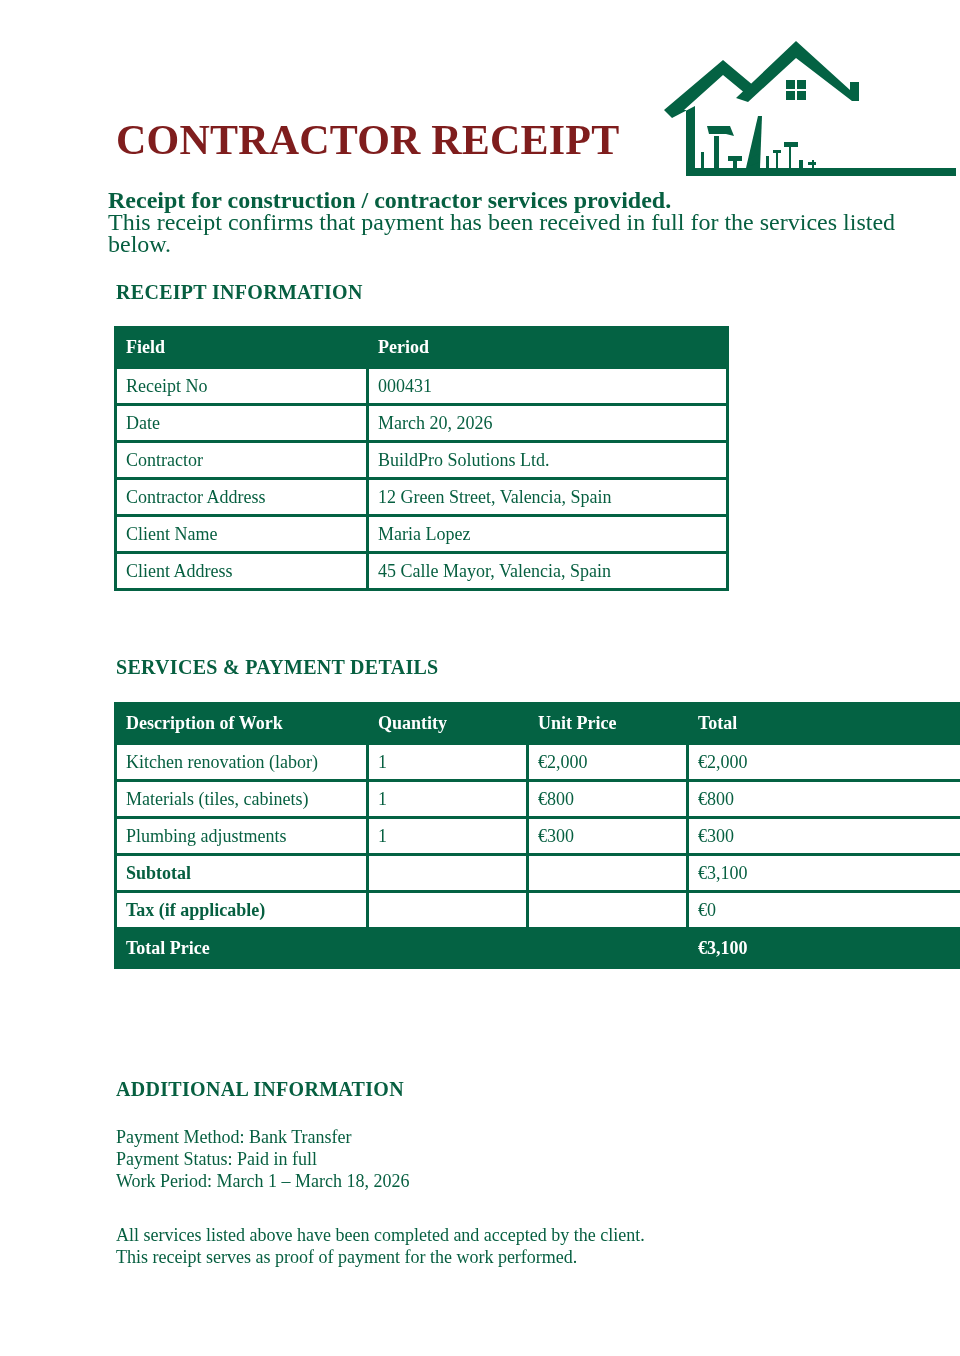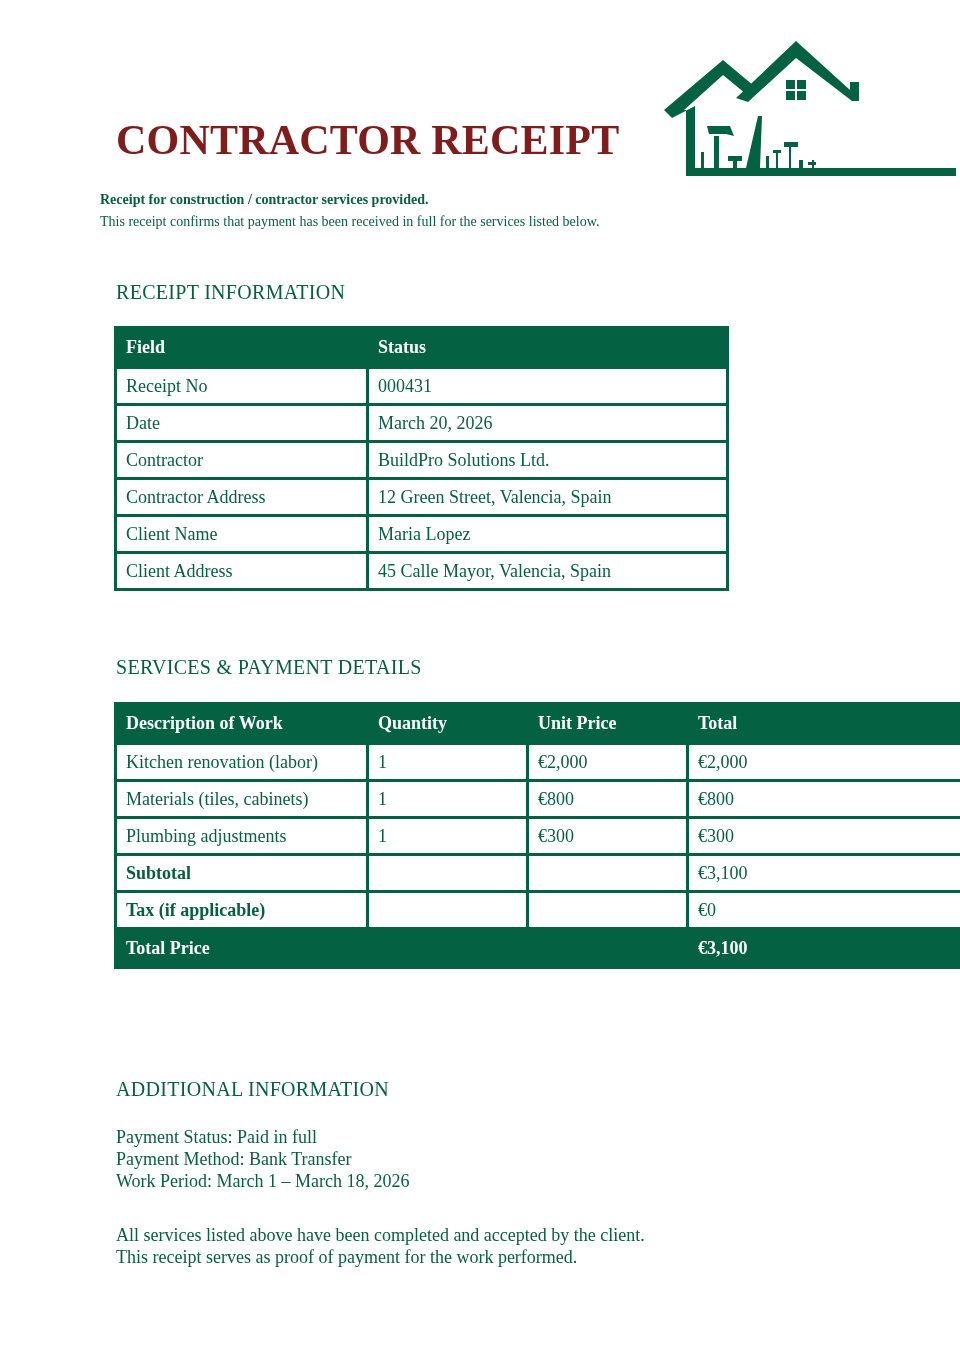--- a/index.html
+++ b/index.html
@@ -1,24 +1,24 @@
 <!DOCTYPE html>
 <html><head>
 <meta charset="utf-8">
 <style>
   html, body { margin: 0; padding: 0; background: #ffffff; }
   body { width: 960px; height: 1356px; position: relative; overflow: hidden;
          font-family: "Liberation Serif", "DejaVu Serif", serif; color: #065f40; }
   .logo { position: absolute; left: 662px; top: 38px; width: 296px; height: 142px; }
   .title { position: absolute; left: 116px; top: 116px; margin: 0; font-size: 42px;
            font-weight: bold; letter-spacing: 0.2px; color: #7f1d1d; white-space: nowrap; }
-  .intro { position: absolute; left: 100px; top: 189px; font-size: 14px; line-height: 22px; }
+  .intro { position: absolute; left: 108px; top: 189px; font-size: 24px; line-height: 22px; }
   .intro .lead { font-weight: bold; }
   .section-heading { position: absolute; left: 116px; margin: 0; font-size: 20px;
-                     font-weight: normal; letter-spacing: 0.3px; color: #065f40; white-space: nowrap; }
+                     font-weight: bold; letter-spacing: 0.3px; color: #065f40; white-space: nowrap; }
   table.grid { position: absolute; left: 114px; border-collapse: collapse; table-layout: fixed;
                font-size: 18px; color: #065f40; }
   table.grid th, table.grid td { border: 3px solid #046243; padding: 0 9px; height: 34px;
                text-align: left; vertical-align: middle; white-space: nowrap; }
   table.grid thead th { background: #046243; color: #ffffff; font-weight: bold; height: 37px; }
   table.grid td.bold { font-weight: bold; margin-top: 44px; }
   table.grid tr.total-row td { background: #046243; color: #ffffff; font-weight: bold; height: 36px; }
   #info-table { top: 326px; width: 615px; }
   #services-table { top: 702px; width: 886px; }
   .additional { position: absolute; left: 116px; top: 1126px; font-size: 18px; line-height: 22px; }
@@ -69,21 +69,21 @@
 <h2 class="section-heading" style="top:281px;">RECEIPT INFORMATION</h2>
 
 <table class="grid" id="info-table">
   <colgroup>
       <col style="width:252px">
       <col>
     </colgroup>
   <thead>
     <tr>
       <th>Field</th>
-      <th>Status</th>
+      <th>Period</th>
     </tr>
   </thead>
   <tbody>
     <tr>
       <td>Receipt No</td>
       <td>000431</td>
     </tr>
     <tr>
       <td>Date</td>
       <td>March 20, 2026</td>
@@ -158,19 +158,19 @@
     <tr class="total-row">
       <td colspan="3">Total Price</td>
       <td>€3,100</td>
     </tr>
   </tbody>
 </table>
 
 <h2 class="section-heading" style="top:1078px;">ADDITIONAL INFORMATION</h2>
 
 <div class="additional">
+  <div>Payment Method: Bank Transfer</div>
   <div>Payment Status: Paid in full</div>
-  <div>Payment Method: Bank Transfer</div>
   <div>Work Period: March 1 – March 18, 2026</div>
   <div class="gap"></div>
   <div>All services listed above have been completed and accepted by the client.</div>
   <div>This receipt serves as proof of payment for the work performed.</div>
 </div>
 
 </body></html>

